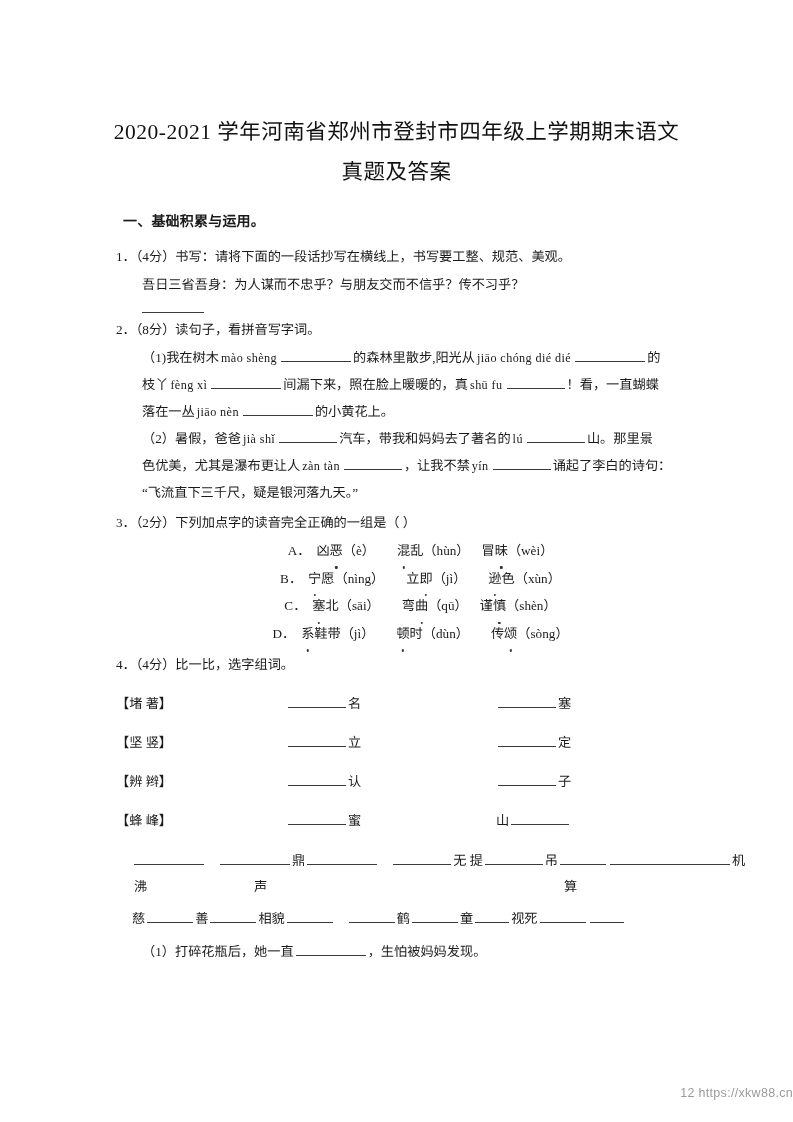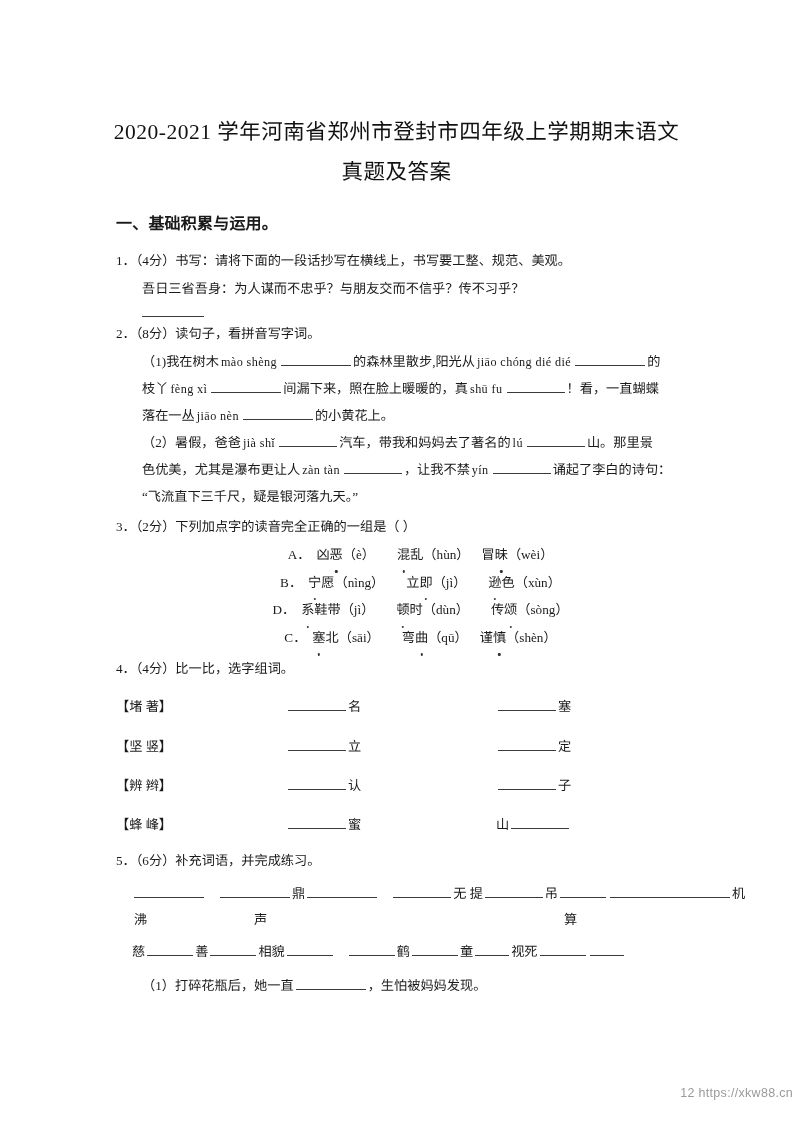--- a/index.html
+++ b/index.html
@@ -38,23 +38,23 @@
   
   .body-wrap {
     padding: 0 92px 0 100px;
     margin-top: 16px;
     font-size: 13.2px;
     line-height: 1.95;
   }
 
   
   .section-head {
-    font-size: 16px;
+    font-size: 14px;
     font-weight: bold;
-    margin: 0 0 9px 0;
+    margin: 0 0 9px 7px;
     letter-spacing: 0.2px;
     font-family: Liberation Serif, serif;
   }
 
   
   .question {
     margin-bottom: 4px;
   }
   .q-stem {
     margin: 0 0 1px 0;
@@ -227,25 +227,25 @@
 
         <p class="choice">
           <span class="opt-label">A．</span><span>凶</span><span class="dotted">恶</span><span>（è）</span><span class="gap-a"></span><span></span><span class="dotted">混</span><span>乱（hùn）</span><span class="gap-b"></span><span>冒</span><span class="dotted">昧</span><span>（wèi）</span>
         </p>
 
         <p class="choice">
           <span class="opt-label">B．</span><span></span><span class="dotted">宁</span><span>愿（nìng）</span><span class="gap-a"></span><span>立</span><span class="dotted">即</span><span>（jì）</span><span class="gap-a"></span><span></span><span class="dotted">逊</span><span>色（xùn）</span>
         </p>
 
         <p class="choice">
+          <span class="opt-label">C．</span><span></span><span class="dotted">塞</span><span>北（sāi）</span><span class="gap-a"></span><span>弯</span><span class="dotted">曲</span><span>（qū）</span><span class="gap-b"></span><span>谨</span><span class="dotted">慎</span><span>（shèn）</span>
+        </p>
+
+        <p class="choice">
           <span class="opt-label">D．</span><span></span><span class="dotted">系</span><span>鞋带（jì）</span><span class="gap-a"></span><span></span><span class="dotted">顿</span><span>时（dùn）</span><span class="gap-a"></span><span>传</span><span class="dotted">颂</span><span>（sòng）</span>
-        </p>
-
-        <p class="choice">
-          <span class="opt-label">C．</span><span></span><span class="dotted">塞</span><span>北（sāi）</span><span class="gap-a"></span><span>弯</span><span class="dotted">曲</span><span>（qū）</span><span class="gap-b"></span><span>谨</span><span class="dotted">慎</span><span>（shèn）</span>
         </p>
 
       </div>
     </div>
 
     <div class="question">
       <p class="q-stem">4．（4分）比一比，选字组词。</p>
       <table class="pair-table">
         <tbody>
           <tr>
@@ -266,21 +266,20 @@
           <tr>
             <td class="pt-key">【蜂  峰】</td>
             <td class="pt-c1"><span class="blank b-md"></span><span>蜜</span></td>
             <td class="pt-c2"><span>山</span><span class="blank b-md"></span></td>
           </tr>
         </tbody>
       </table>
     </div>
 
     <div class="question">
-      <p class="q-stem">5．（6分）补充词语，并完成练习。</p>
 
       <div class="idiom-block">
 
         <div class="idiom-row tall">
           <span class="blank b-lg"></span><span class="gap-b"></span><span class="blank b-lg"></span><span>鼎</span><span class="blank b-lg"></span><span class="gap-b"></span><span class="blank b-md"></span><span>无 提</span><span class="blank b-md"></span><span>吊</span><span class="blank b-sm"></span><span class="blank b-xxl"></span><span>机</span>
           <span class="sub-char" style="left:2px;">沸</span>
           <span class="sub-char" style="left:122px;">声</span>
           <span class="sub-char" style="left:432px;">算</span>
         </div>
 

